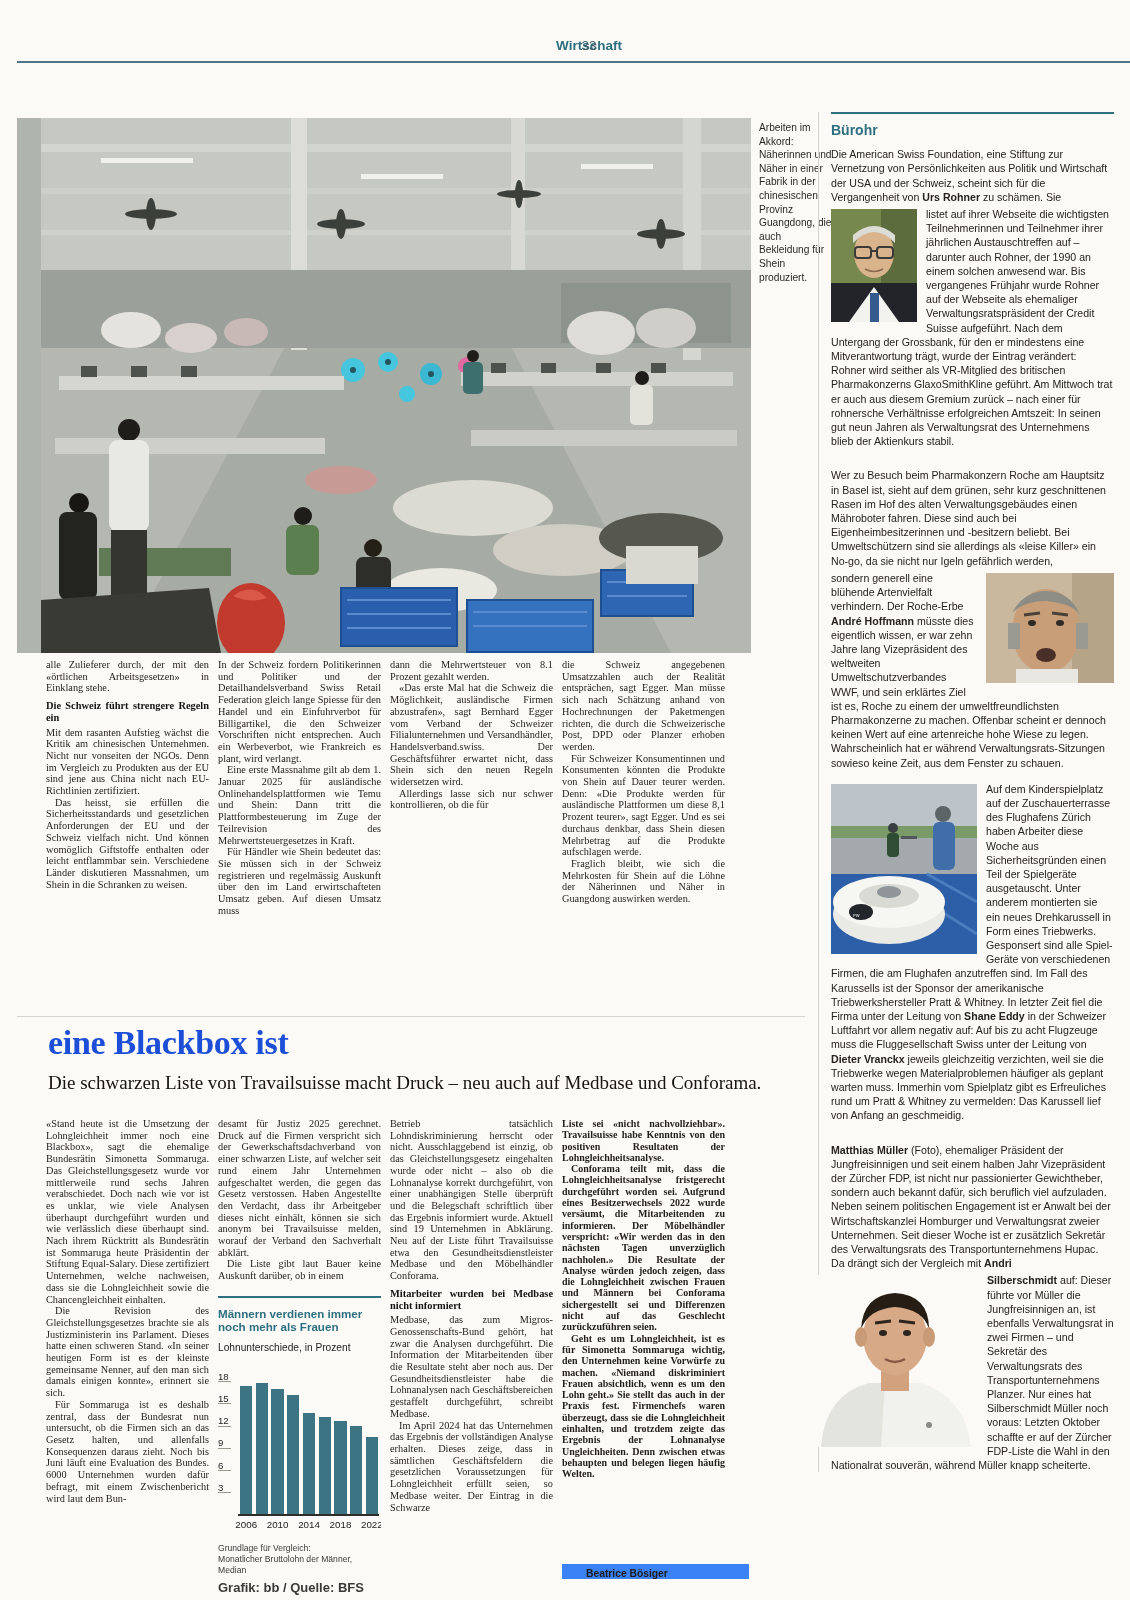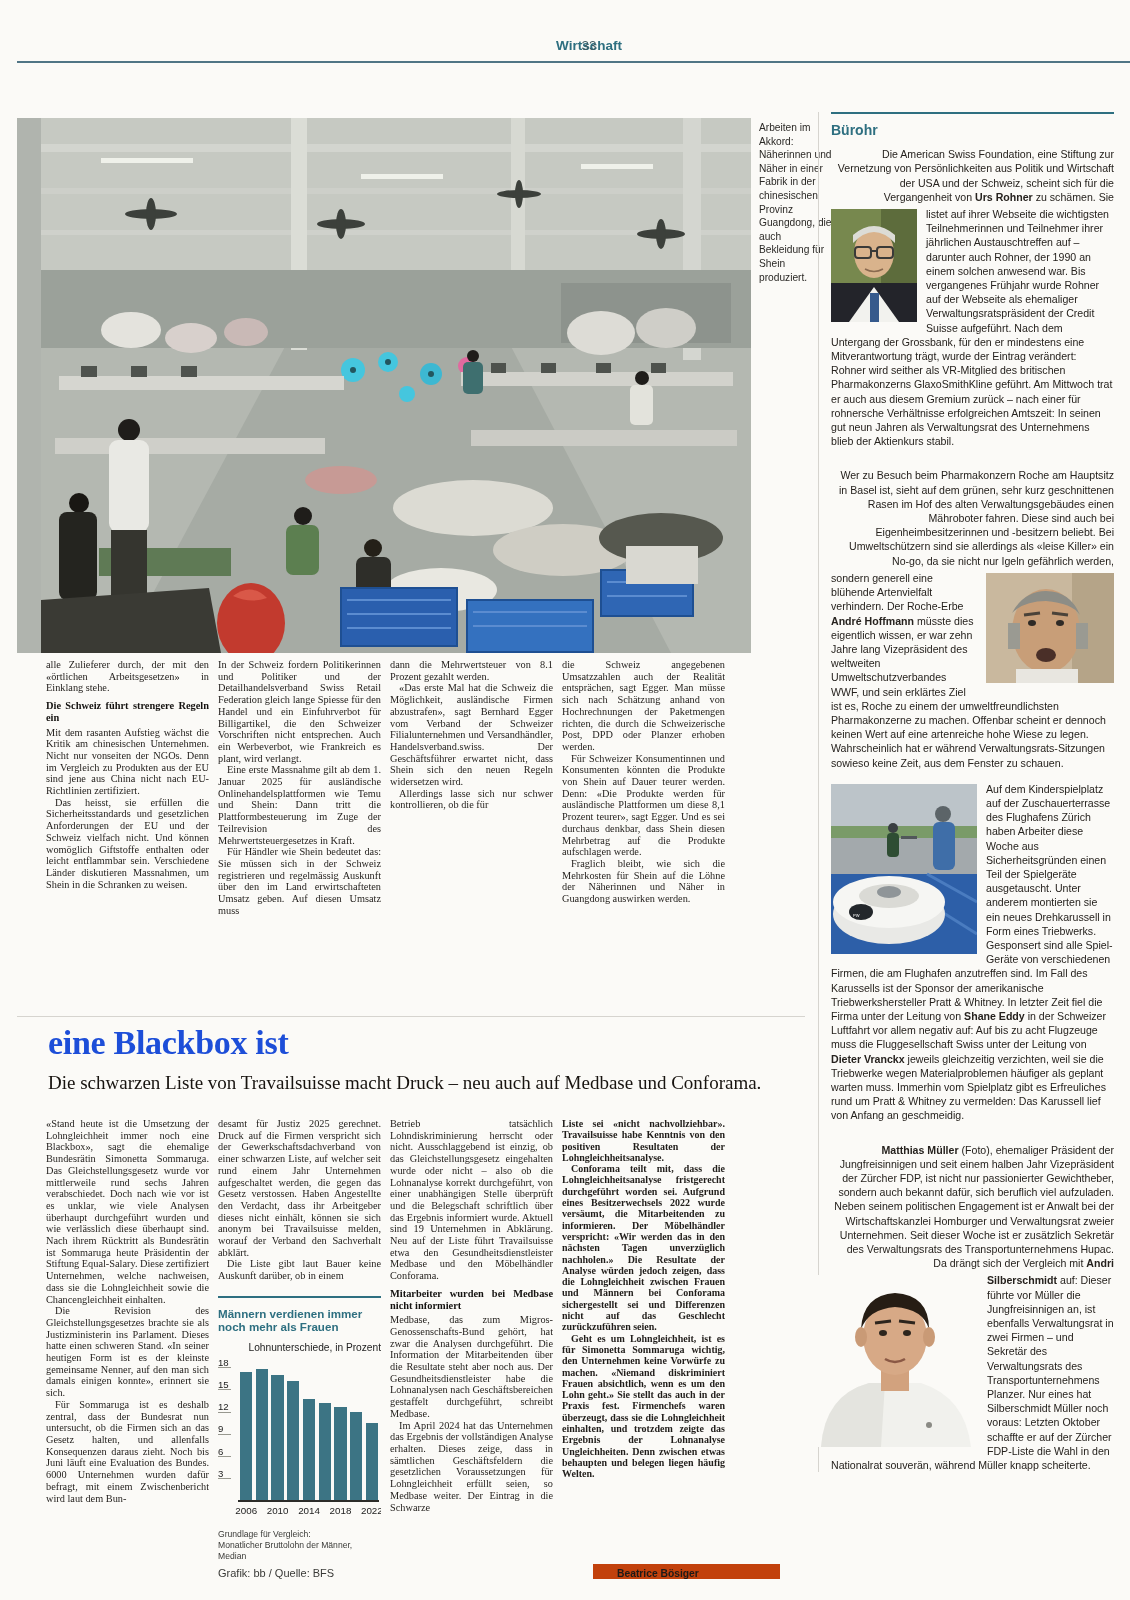--- a/index.html
+++ b/index.html
@@ -35,53 +35,53 @@
   .bcol { top:1118px; height:482px; overflow:hidden; }
   .c1 { left:46px; } .c2 { left:218px; } .c3 { left:390px; } .c4 { left:562px; }
   .bcol.c4 { font-size:10px; line-height:11.3px;font-weight:bold; }
 
   .section-divider { top:1016px; left:17px; width:764px; height:1px; background:var(--hairline); }
 
   .blackbox-headline { top:1024px; left:24px; width:740px;
     font-size:34px; font-weight:bold; letter-spacing:-0.3px; color:#1d4ed8; }
   .blackbox-subheadline { top:1072px; left:24px; width:756px; font-size:19px; color:#17130f; }
 
-  .byline { top:1564px; left:562px; width:163px; background:#c2410c;
-    font-family:"Liberation Sans", sans-serif; font-weight:bold; font-size:10.3px; padding-top:4px;margin-left:31px; }
+  .byline { top:1564px; left:562px; width:163px; background:#3b82f6;
+    font-family:"Liberation Sans", sans-serif; font-weight:bold; font-size:10.3px; padding-top:4px; }
 
   
   .burohr { top:112px; left:818px; width:296px; box-sizing:border-box;
     border-left:1px solid var(--hairline); padding:0 0 0 12px;
     font-family:"Liberation Sans", sans-serif; font-size:10.6px; line-height:14.2px; color:#26221e; }
   .burohr-rule { height:2px; background:var(--accent); margin-bottom:9px; }
   .burohr h2 { margin:0 0 10px; font-size:14px; font-weight:bold; color:var(--accent); }
-  .burohr p { margin:8px 0 3px;text-align:right; }
+  .burohr p { margin:8px 0 3px; }
   .burohr .gap { height:12px; }
   .burohr b { font-weight:bold; }
   .fl { float:left; margin:2px 9px 3px 0; }
   .fr { float:right; margin:2px 0 3px 9px; }
   .flm { float:left; margin:2px 8px 0 -20px; }
   .clearfix::after { content:""; display:block; clear:both; }
 
   
   .chart { margin-top:14px; font-family:"Liberation Sans", sans-serif; text-align:left; }
   .chart-rule { height:2px; background:var(--accent); margin-bottom:9px; }
   .chart h4 { color:var(--accent); font-size:11.6px; line-height:13.6px; margin:0 0 8px; font-weight:bold; }
-  .chart-sub { font-size:10.2px; color:#222; margin-bottom:9px;text-align:right; }
+  .chart-sub { font-size:10.2px; color:#222; margin-bottom:23px; }
   .plot { position:relative; height:138px; }
   .tick-line { position:absolute; left:0; width:13px; height:1px; background:#98988f; }
   .tick-label { position:absolute; left:0; font-size:9.6px; color:#222; }
   .bars { position:absolute; left:22px; bottom:0; width:138px; height:100%;
     display:flex; align-items:flex-end; gap:3.4px; }
   .bar { flex:1; }
   .baseline { position:absolute; left:20px; right:2px; bottom:-1px; height:1.5px; background:#2c2c29; }
   .xlabels { position:relative; height:13px; margin-top:4px; }
   .xlabels span { position:absolute; transform:translateX(-50%); font-size:9.8px; color:#222; }
   .chart-note { font-size:8.6px; line-height:11px; color:#3a3a37; margin-top:11px; }
-  .chart-credit { font-size:11px; color:#3a3a37; margin-top:6px; }
+  .chart-credit { font-size:13px; color:#3a3a37; margin-top:6px;font-weight:bold; }
 </style>
 </head>
 <body>
 
 <div class="abs section-title">Wirtschaft</div>
 <div class="abs page-number">33</div>
 <div class="abs header-rule"></div>
 
 <div class="abs factory">
   <svg viewBox="0 0 710 535" width="710" height="535" xmlns="http://www.w3.org/2000/svg">

